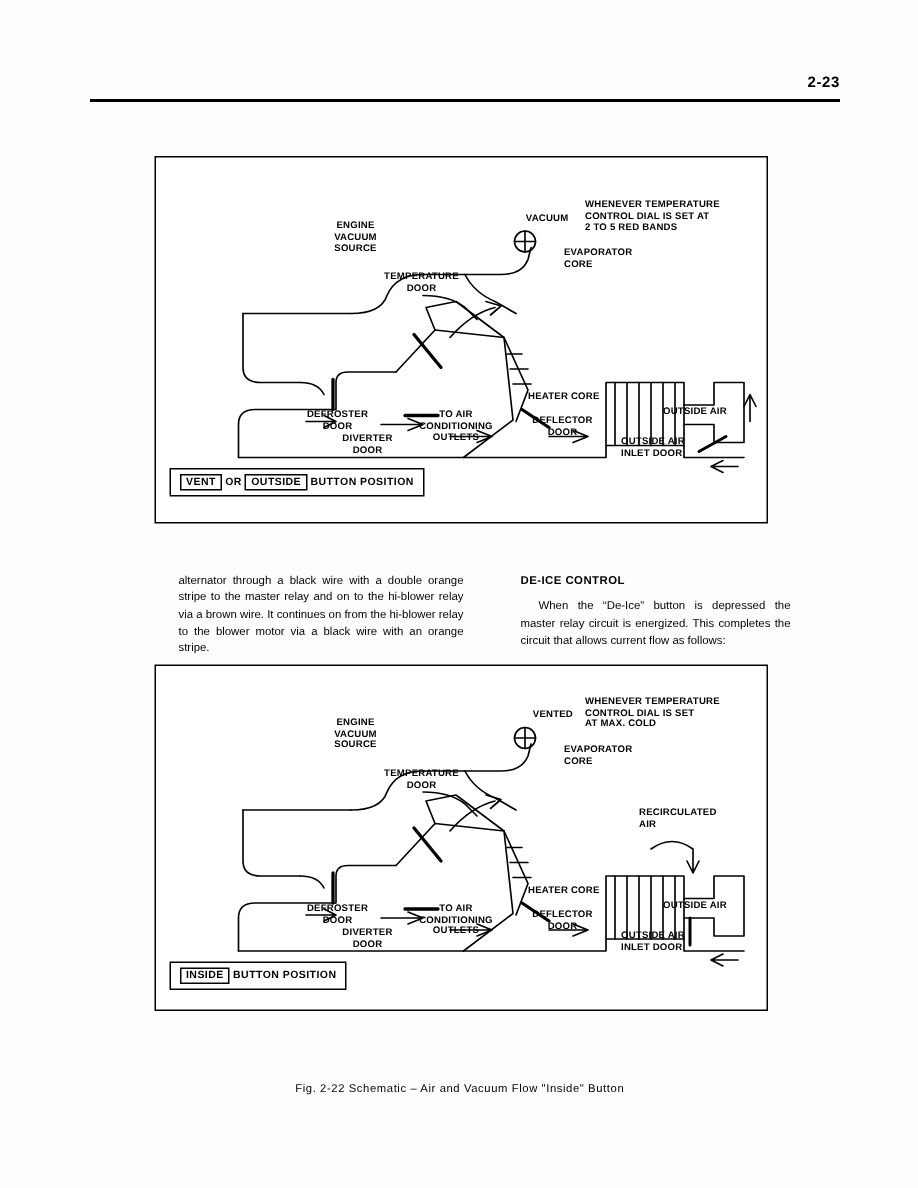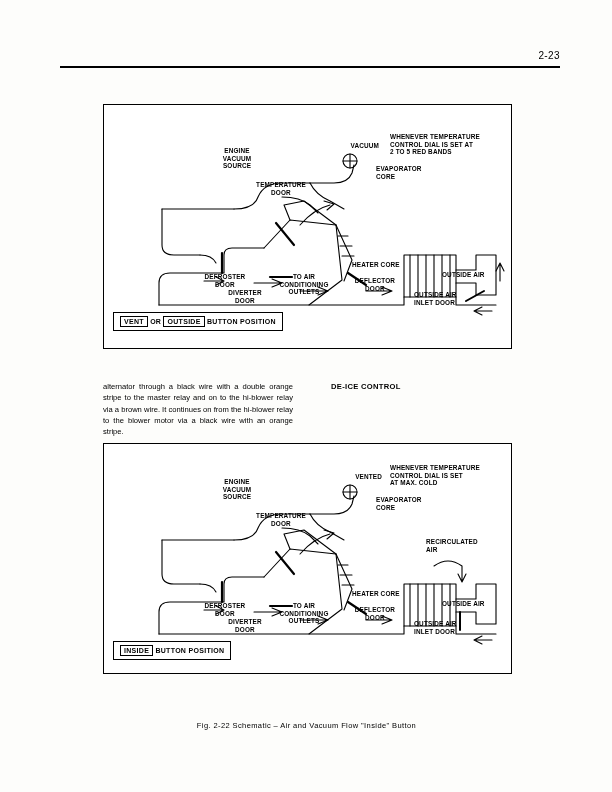--- a/index.html
+++ b/index.html
@@ -38,21 +38,21 @@
     text-align: center;
     font-size: 9.5px;
     font-weight: bold;
     letter-spacing: 0.6px;
   }
   .hdr-page {
     position: absolute;
     right: 0;
     top: 0;
     font-size: 10px;
-    font-weight: normal;
+    font-weight: bold;
     letter-spacing: 0.4px;
   }
   .hdr-rule {
     position: absolute;
     left: 0;
     top: 16px;
     width: 500px;
     height: 2px;
     background: #000;
   }
@@ -75,20 +75,21 @@
   }
   #cap1 { left: 103px; top: 374px; }
   #cap2 { left: 103px; top: 694px; margin-top: 27px; }
 
   
   .col {
     position: absolute;
     font-size: 7.6px;
     line-height: 11.3px;
     text-align: justify;
+    margin-left: 16px;
   }
   #colL { left: 103px; top: 381px; width: 190px; }
   #colR { left: 331px; top: 381px; width: 180px; }
   .col p { margin: 0 0 6px 0; }
   .subhead {
     font-size: 7.6px;
     letter-spacing: 0.3px;
     margin: 0 0 6px 0;
     font-weight: bold;
   }
@@ -217,20 +218,21 @@
       <span>BUTTON POSITION</span>
     </div>
   </div>
 
 
   <div class="col" id="colL">
     <p>alternator through a black wire with a double orange stripe to the master relay and on to the hi-blower relay via a brown wire. It continues on from the hi-blower relay to the blower motor via a black wire with an orange stripe.</p>
   </div>
   <div class="col" id="colR">
     <p class="subhead">DE-ICE CONTROL</p>
+    <p class="indent">When the “De-Ice” button is depressed the master relay circuit is energized.  This completes the circuit that allows current flow as follows:</p>
   </div>
 
   <div class="figbox" id="fig2">
 
     <svg width="405" height="227" viewBox="0 0 405 227">
       <g fill="none" stroke="#000" stroke-width="1.1" stroke-linejoin="round" stroke-linecap="round">
 
         <path d="M55 190 L55 168 Q55 158 66 158 L120 158 L120 140 Q120 133 128 133 L160 133"></path>
         <path d="M55 190 L300 190 L300 182"></path>
         <path d="M160 133 L186 105 L232 110 L238 165 L205 190"></path>

